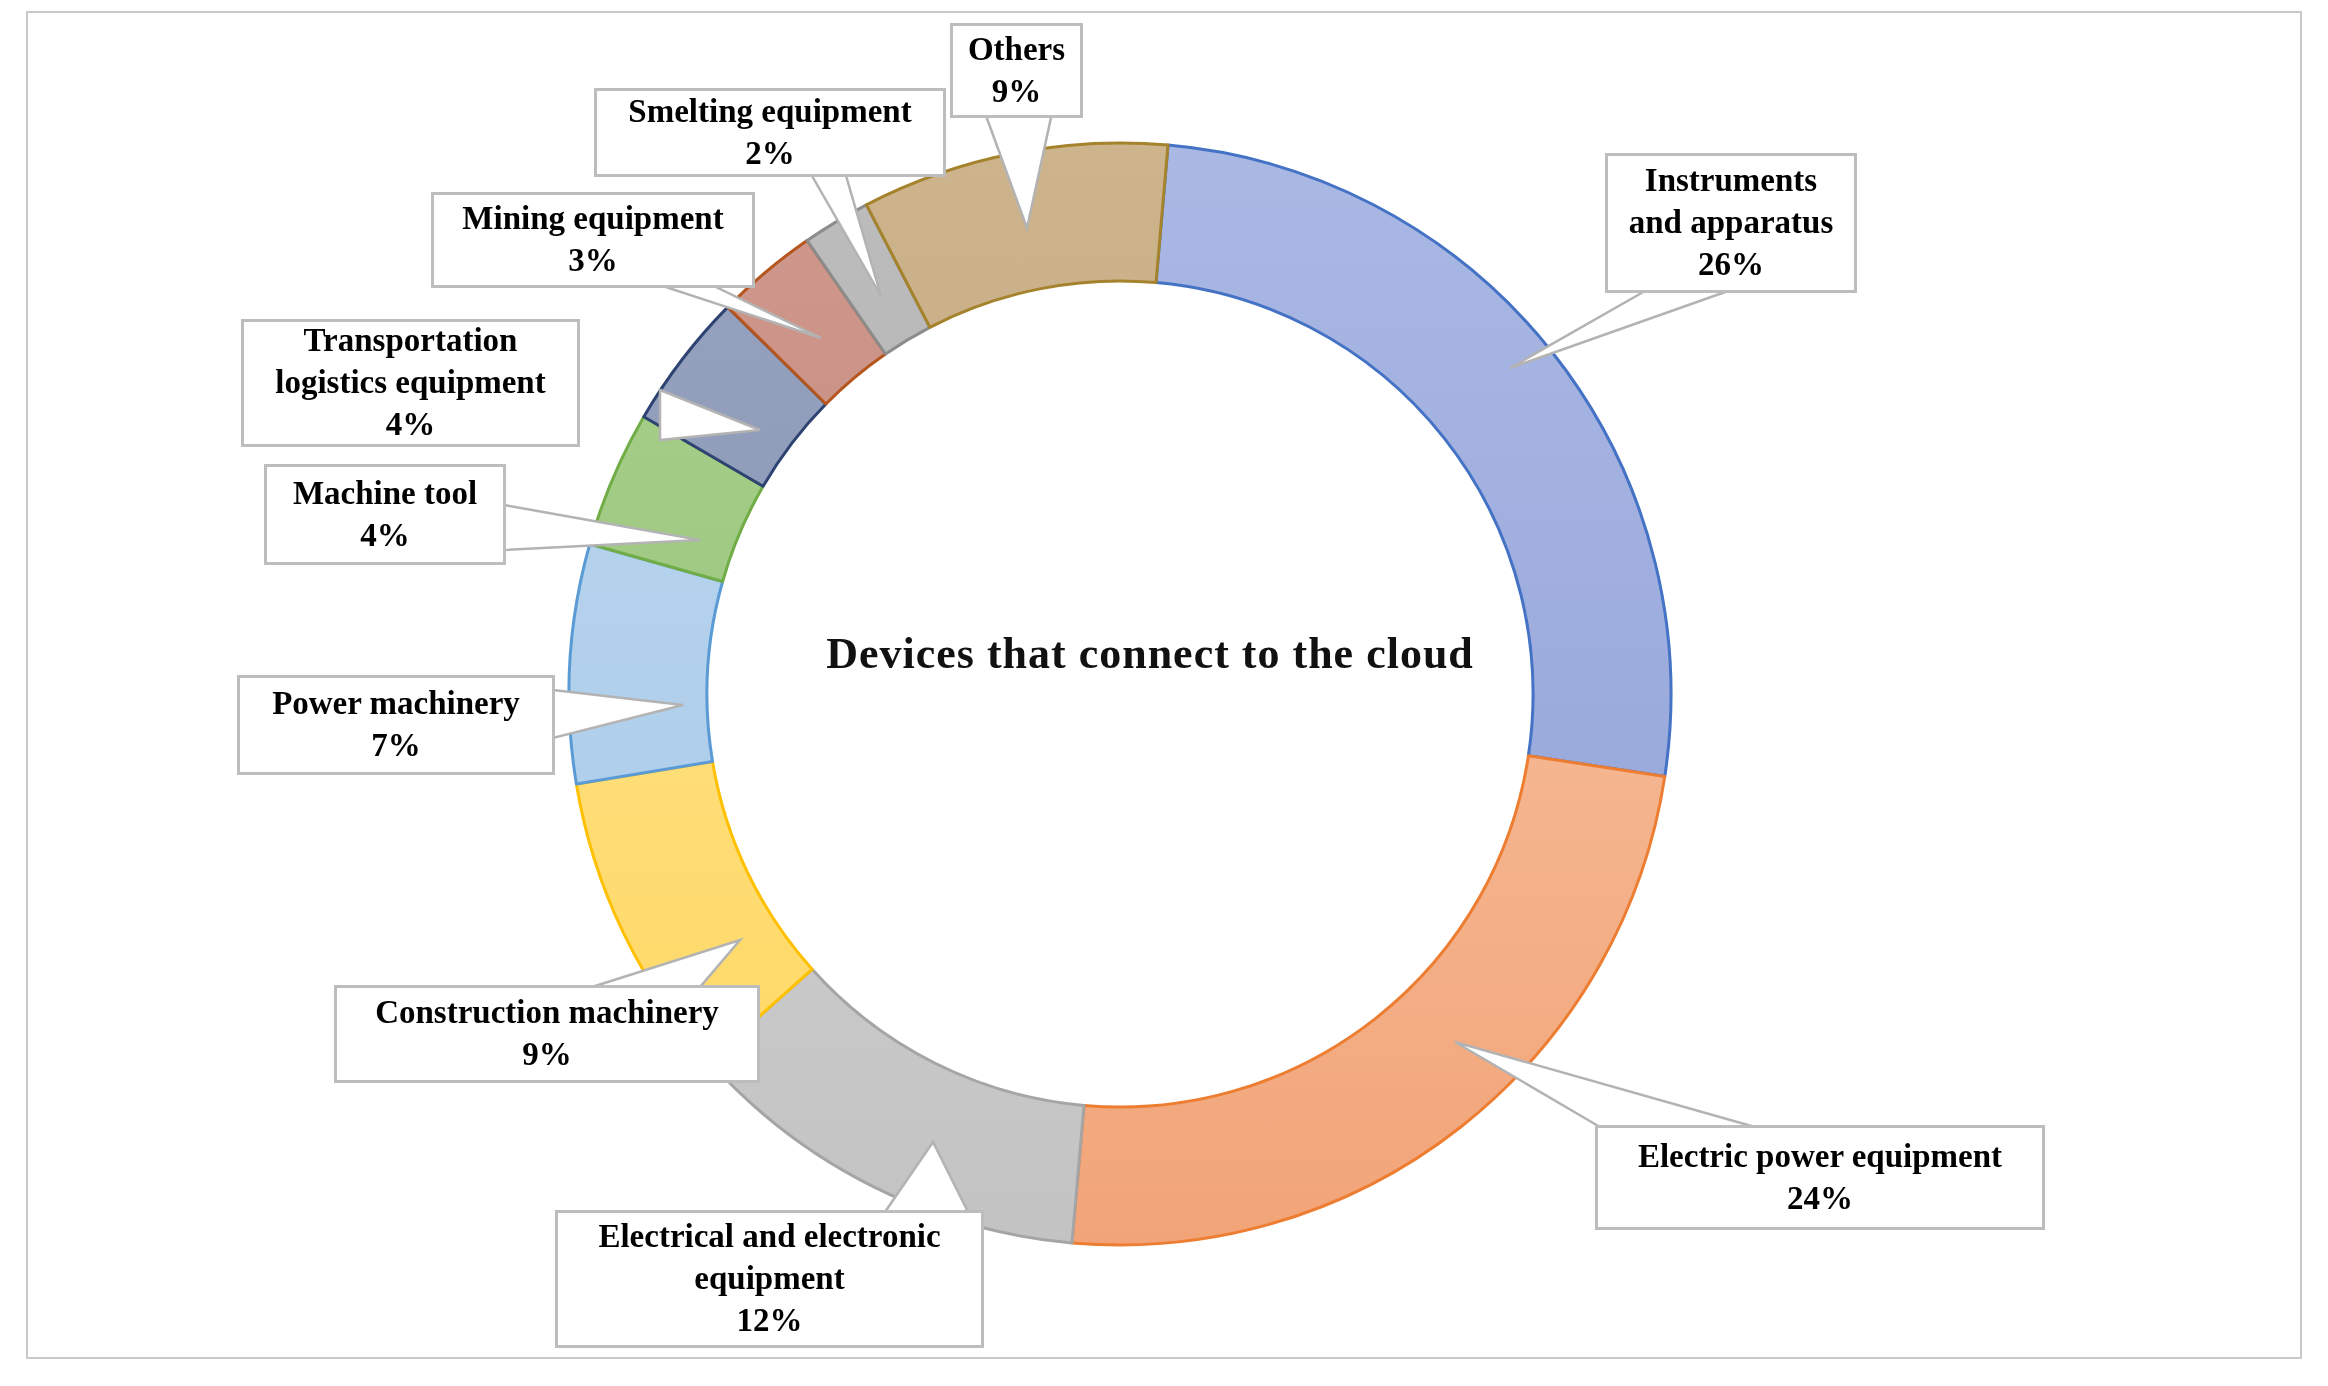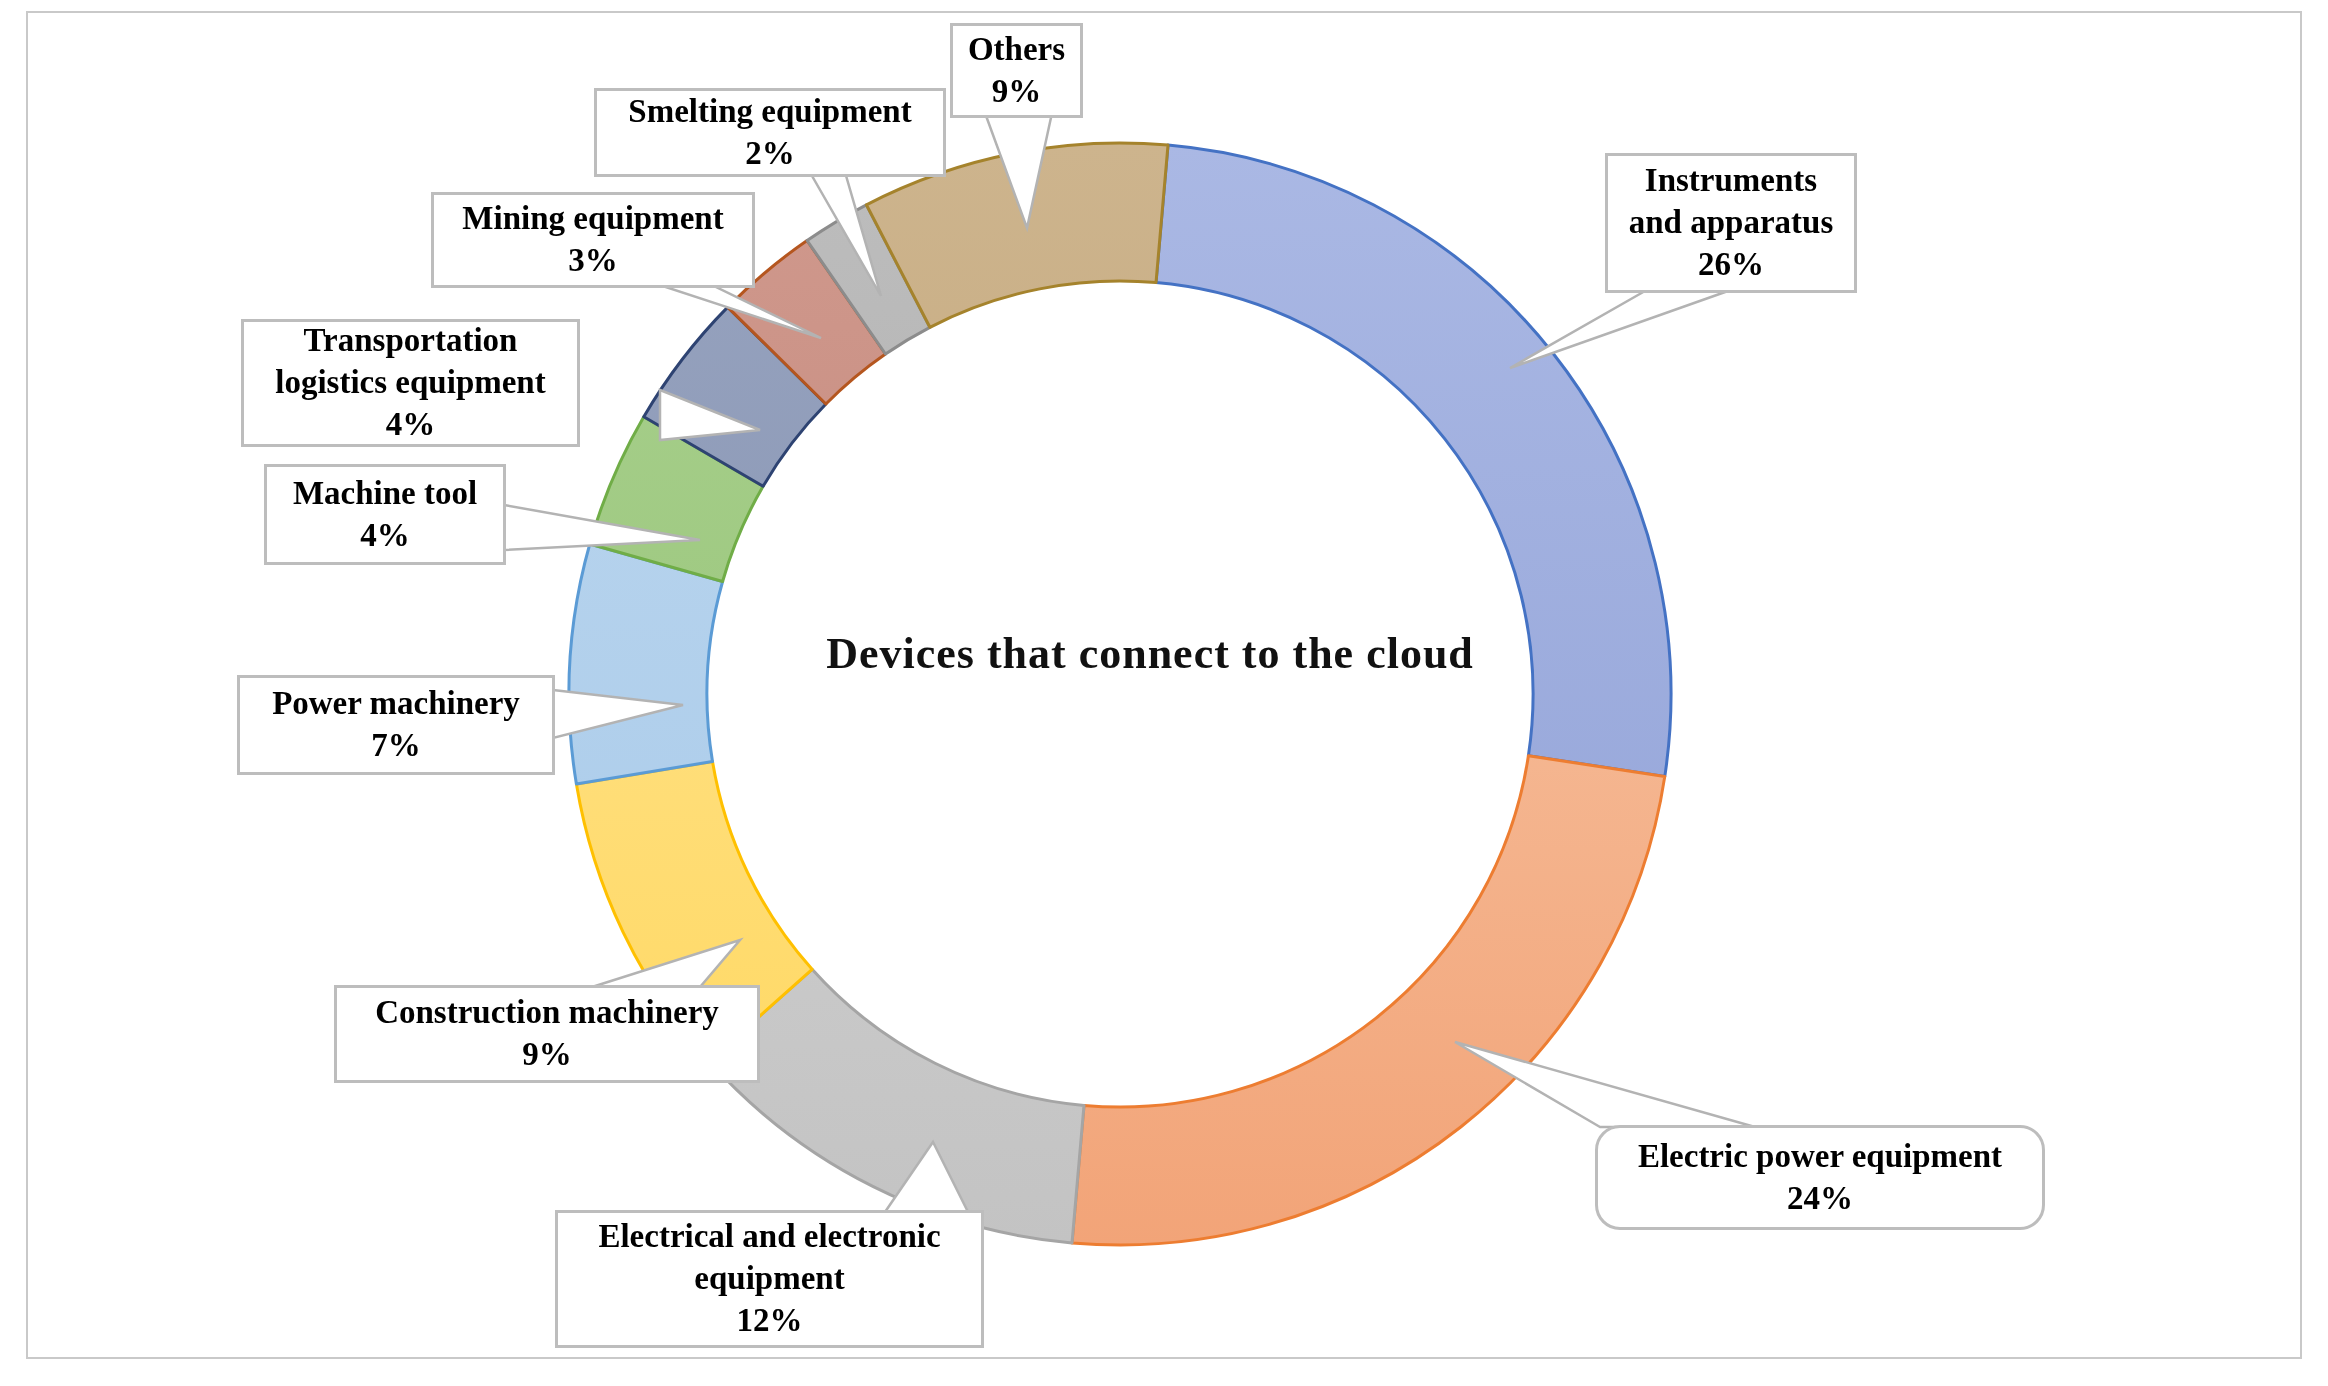--- a/index.html
+++ b/index.html
@@ -111,21 +111,21 @@
       </g>
   </svg>
 
   <div class="chart-title">Devices that connect to the cloud</div>
 
   <div id="labels">
       <div class="callout" style="left: 1605px; top: 153px; width: 252px; height: 140px;">
         <span class="nm">Instruments and apparatus</span>
         <span class="pv">26%</span>
       </div>
-      <div class="callout" style="left: 1595px; top: 1125px; width: 450px; height: 105px; border-radius: 25px;">
+      <div class="callout" style="left: 1595px; top: 1125px; width: 450px; height: 105px;">
         <span class="nm">Electric power equipment</span>
         <span class="pv">24%</span>
       </div>
       <div class="callout" style="left: 555px; top: 1210px; width: 429px; height: 138px;">
         <span class="nm">Electrical and electronic equipment</span>
         <span class="pv">12%</span>
       </div>
       <div class="callout" style="left: 334px; top: 985px; width: 426px; height: 98px;">
         <span class="nm">Construction machinery</span>
         <span class="pv">9%</span>

